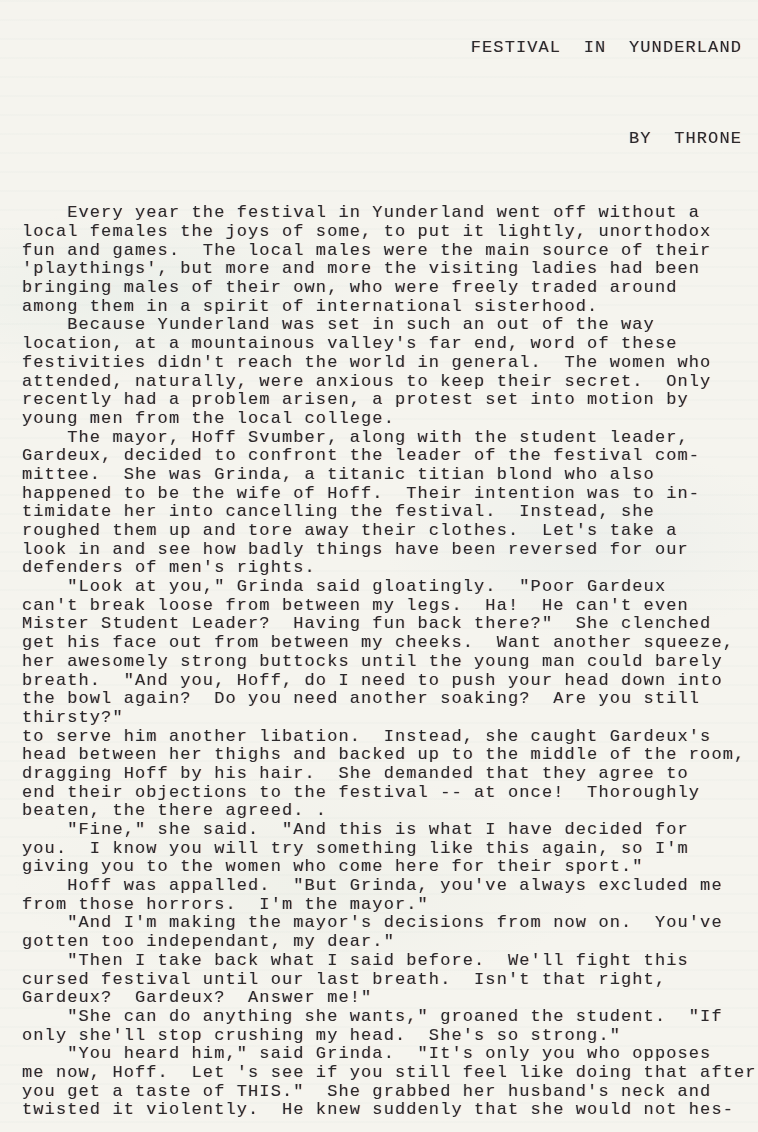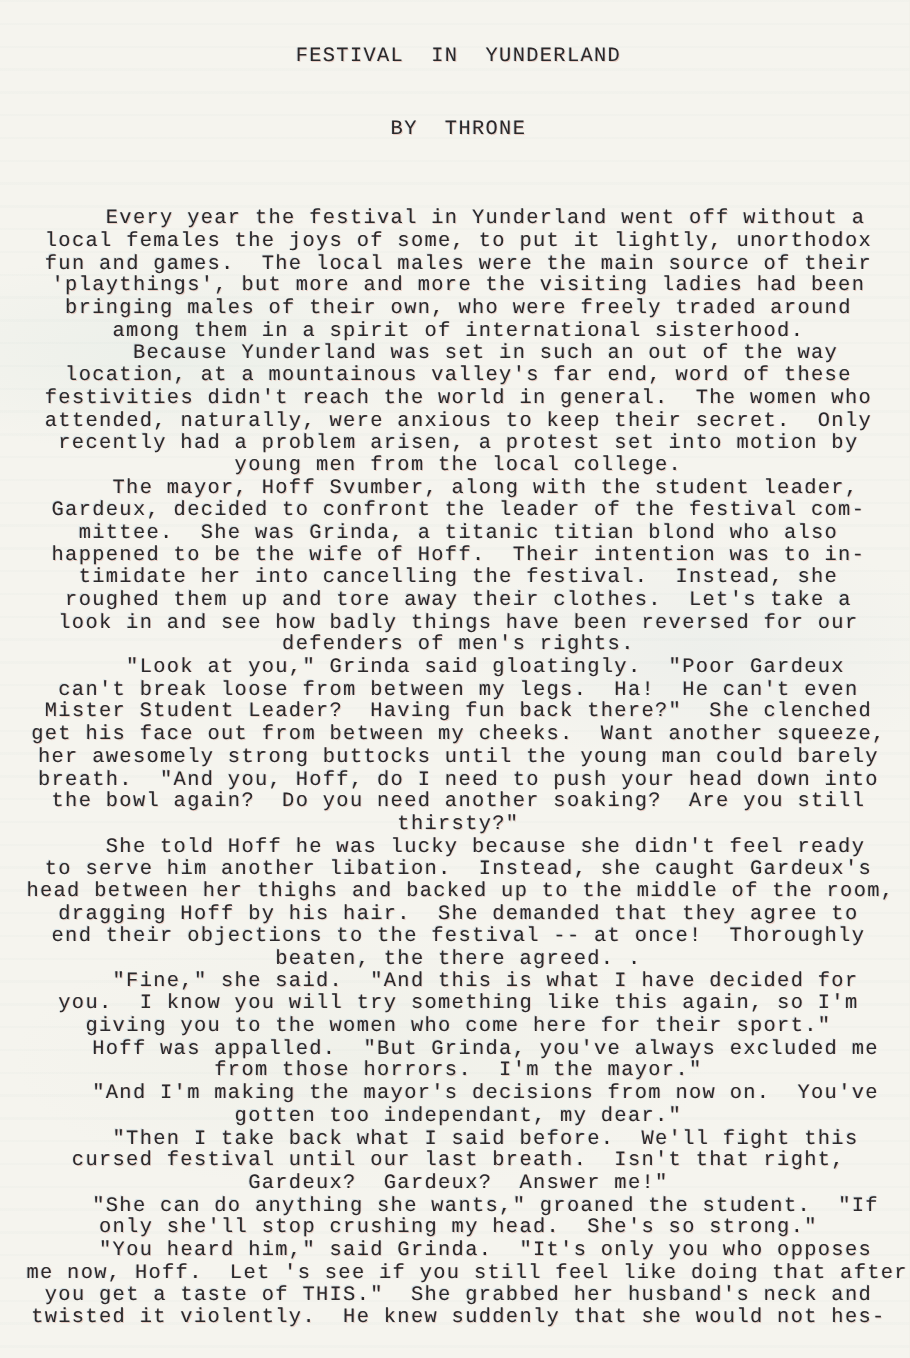--- a/index.html
+++ b/index.html
@@ -29,33 +29,32 @@
       #f5f4ee;
     color: #2b292b;
     font-size: 17px;
     letter-spacing: 1.1px;
     line-height: 18.7px;
     text-shadow:
       0.7px 0.3px 0 rgba(190,70,45,0.22),
       -0.7px -0.3px 0 rgba(60,135,185,0.20);
   }
   .doc-header {
-    text-align: center;
+    text-align: right;
     white-space: pre;
   }
   .doc-byline {
-    margin-top: 4px;
+    margin-top: 34px;
   }
   .doc-body {
     margin-top: 18.7px;
   }
   .body-line {
     white-space: pre;
     height: 18.7px;
-    text-align: center;
   }
 </style>
 </head>
 <body>
 
 <div class="page">
   <div class="doc-header">
     <div class="doc-title">FESTIVAL  IN  YUNDERLAND</div>
     <div class="doc-byline">BY  THRONE</div>
   </div>
@@ -81,21 +80,20 @@
       <div class="body-line">look in and see how badly things have been reversed for our</div>
       <div class="body-line">defenders of men's rights.</div>
       <div class="body-line">    "Look at you," Grinda said gloatingly.  "Poor Gardeux</div>
       <div class="body-line">can't break loose from between my legs.  Ha!  He can't even</div>
       <div class="body-line">Mister Student Leader?  Having fun back there?"  She clenched</div>
       <div class="body-line">get his face out from between my cheeks.  Want another squeeze,</div>
       <div class="body-line">her awesomely strong buttocks until the young man could barely</div>
       <div class="body-line">breath.  "And you, Hoff, do I need to push your head down into</div>
       <div class="body-line">the bowl again?  Do you need another soaking?  Are you still</div>
       <div class="body-line">thirsty?"</div>
-      <div class="body-line">    She told Hoff he was lucky because she didn't feel ready</div>
       <div class="body-line">to serve him another libation.  Instead, she caught Gardeux's</div>
       <div class="body-line">head between her thighs and backed up to the middle of the room,</div>
       <div class="body-line">dragging Hoff by his hair.  She demanded that they agree to</div>
       <div class="body-line">end their objections to the festival -- at once!  Thoroughly</div>
       <div class="body-line">beaten, the there agreed. .</div>
       <div class="body-line">    "Fine," she said.  "And this is what I have decided for</div>
       <div class="body-line">you.  I know you will try something like this again, so I'm</div>
       <div class="body-line">giving you to the women who come here for their sport."</div>
       <div class="body-line">    Hoff was appalled.  "But Grinda, you've always excluded me</div>
       <div class="body-line">from those horrors.  I'm the mayor."</div>

